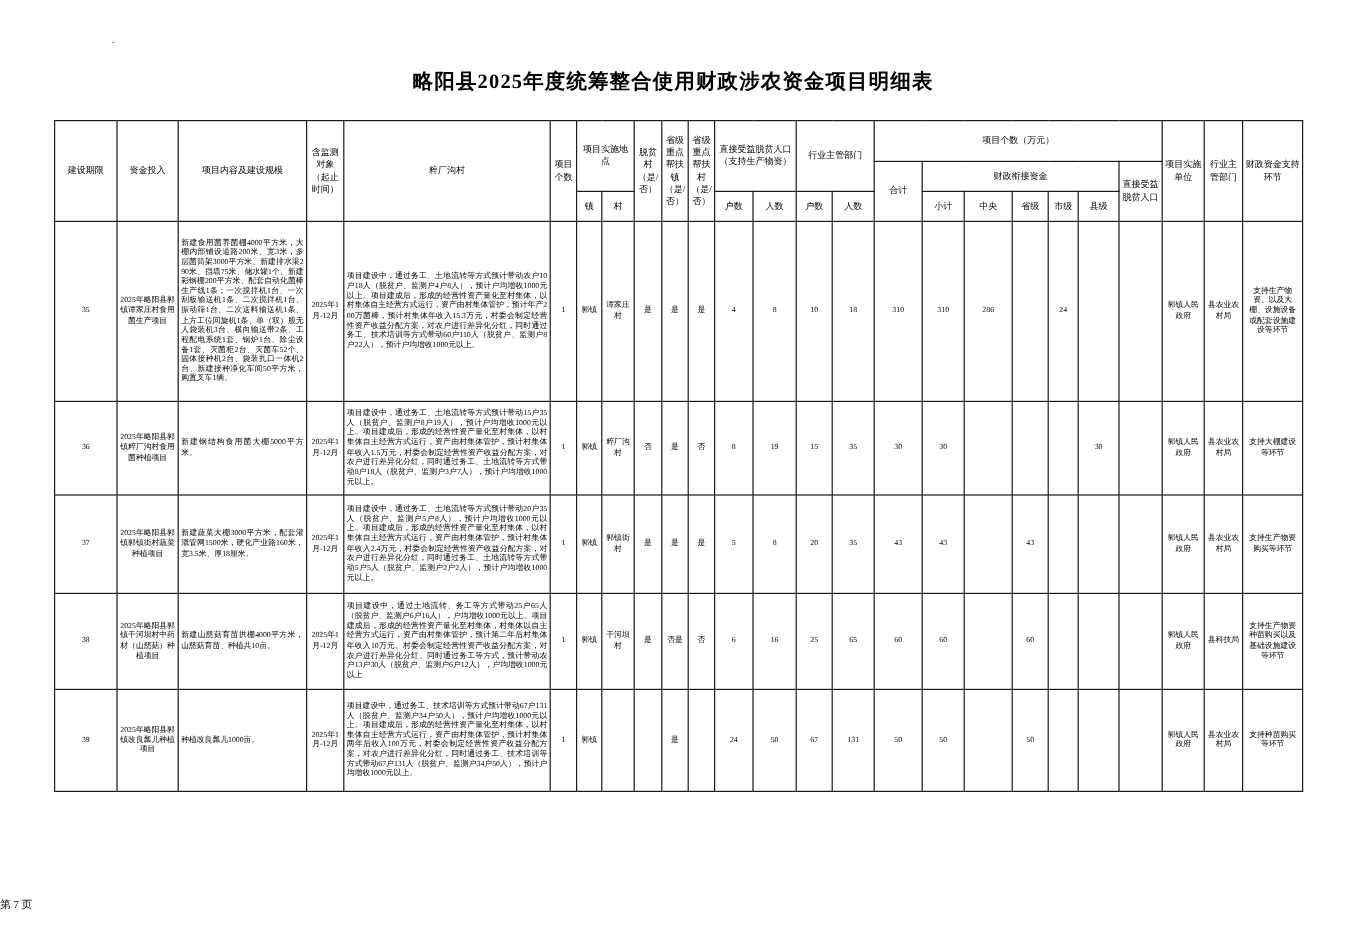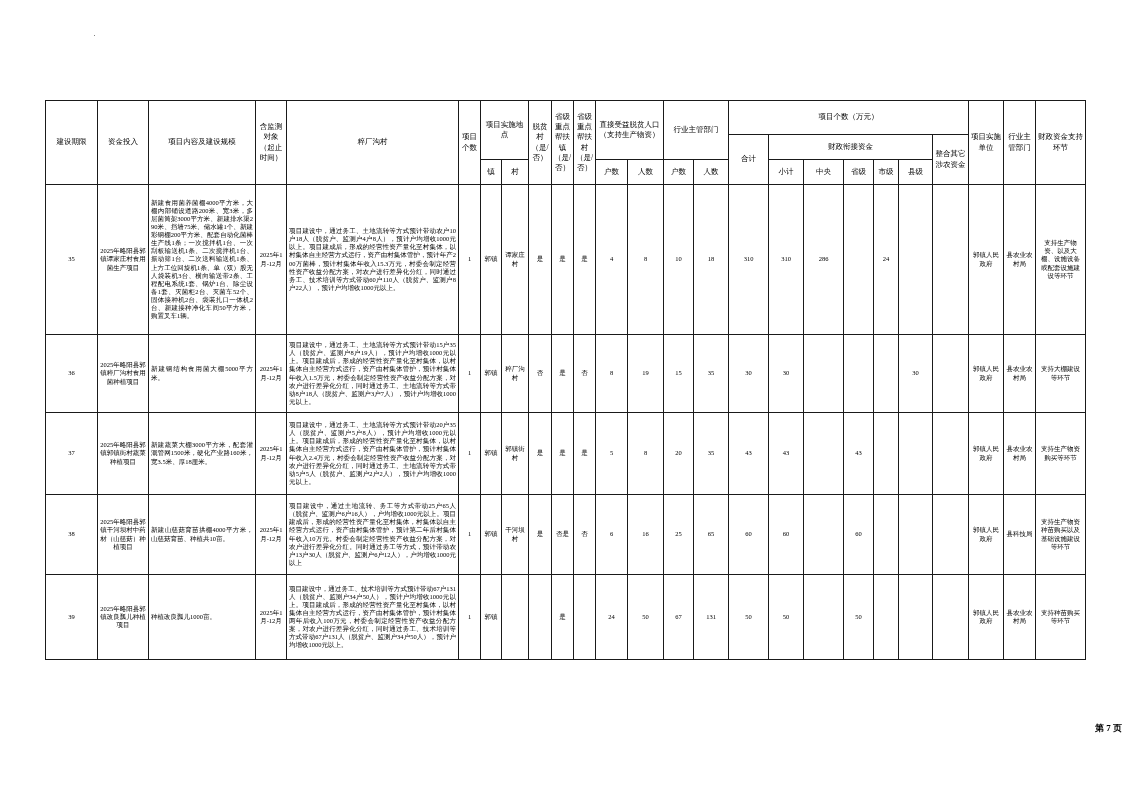--- a/index.html
+++ b/index.html
@@ -8,27 +8,28 @@
   .stray{position:absolute;top:30px;left:93px;font-size:9px;color:#444;}
   .title{position:absolute;top:56px;left:0;width:100%;text-align:center;font-size:17px;font-weight:bold;margin:0;letter-spacing:1px;}
   table.grid{position:absolute;top:100px;left:45px;width:1040px;border-collapse:collapse;table-layout:fixed;}
   .grid th,.grid td{border:1px solid #1a1a1a;padding:1px 2px;vertical-align:middle;text-align:center;word-break:break-all;overflow:hidden;}
   .grid th{font-size:7.5px;font-weight:normal;line-height:1.35;}
   .grid td{font-size:6.5px;line-height:1.24;}
   thead tr.h1{height:34px;} thead tr.h2{height:25px;} thead tr.h3{height:25px;}
   tbody tr.row-0{height:150px;} tbody tr.row-1{height:78px;} tbody tr.row-2{height:82px;}
   tbody tr.row-3{height:80px;} tbody tr.row-4{height:85px;}
   td.c-content,td.c-performance{text-align:justify;}
-  .footer{position:absolute;top:722px;left:0;width:100%;text-align:right;font-size:9px;font-weight:bold;}
+  .footer{position:absolute;top:748px;left:0;width:100%;text-align:left;font-size:9px;}
 </style>
 </head>
 <body>
 
 <div class="page">
   <span class="stray">·</span>
+  <h1 class="title">略阳县2025年度统筹整合使用财政涉农资金项目明细表</h1>
 
   <table class="grid">
     <colgroup>
       <col style="width:52px">
         <col style="width:51px">
         <col style="width:107px">
         <col style="width:31px">
       <col style="width:172px">
         <col style="width:22px">
         <col style="width:21px">
@@ -66,21 +67,21 @@
         <th colspan="2" rowspan="2">直接受益脱贫人口（支持生产物资）</th>
         <th colspan="2" rowspan="2">行业主管部门</th>
         <th colspan="7">项目个数（万元）</th>
         <th rowspan="3">项目实施单位</th>
         <th rowspan="3">行业主管部门</th>
         <th rowspan="3">财政资金支持环节</th>
       </tr>
       <tr class="h2">
         <th rowspan="2">合计</th>
         <th colspan="5">财政衔接资金</th>
-        <th rowspan="2">整合其它涉农资金</th>
+        <th rowspan="2">直接受益脱贫人口</th>
       </tr>
       <tr class="h3">
         <th>镇</th>
         <th>村</th>
         <th>户数</th>
         <th>人数</th>
         <th>户数</th>
         <th>人数</th>
         <th>小计</th>
         <th>中央</th>

